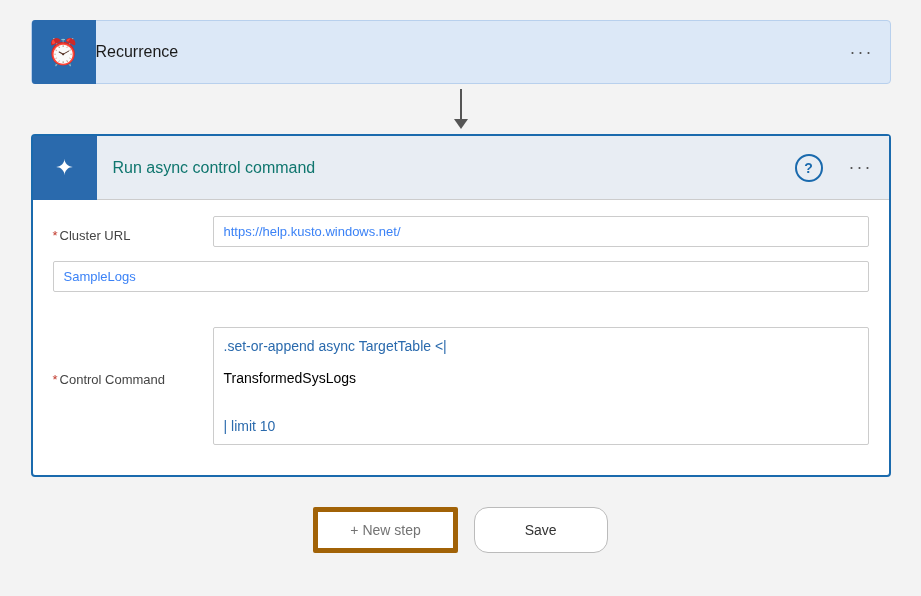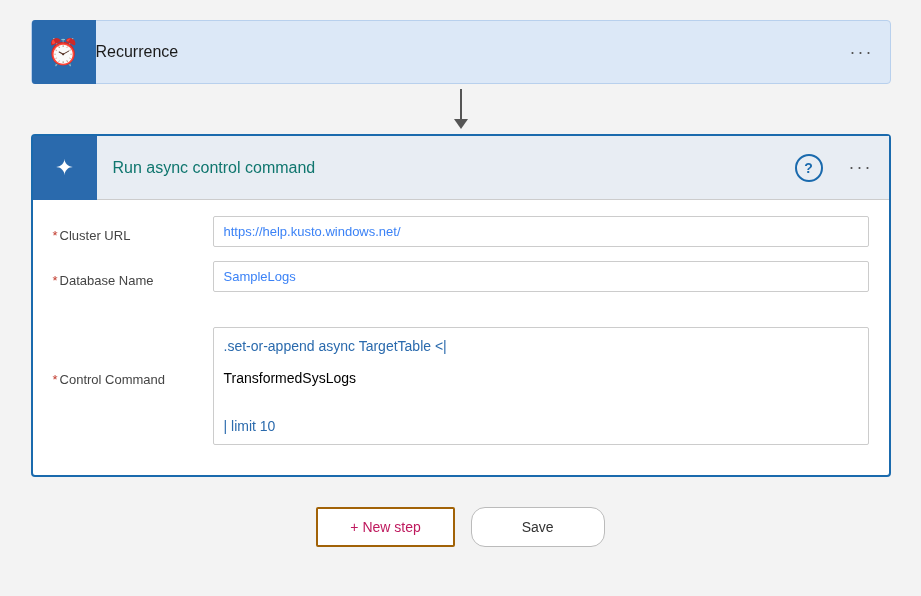--- a/index.html
+++ b/index.html
@@ -156,27 +156,27 @@
     }
 
     
     .bottom-buttons {
       display: flex;
       gap: 16px;
       margin-top: 30px;
       justify-content: center;
     }
     .btn-new-step {
-      border: 2px solid #a16207;
+      border: 5px solid #a16207;
       background: #fff;
       padding: 10px 32px;
       font-size: 14px;
       border-radius: 2px;
       cursor: pointer;
-      color: #be185d;
+      color: #737373;
     }
     .btn-save {
       border: 1px solid #bbb;
       background: #fff;
       padding: 10px 50px;
       font-size: 14px;
       border-radius: 14px;
       cursor: pointer;
       color: #333;
     }
@@ -220,23 +220,20 @@
   <div class="action-card-body">
 
     <div class="field-row">
       <div class="field-label">
         <span class="required">*</span>Cluster URL
       </div>
       <input class="field-input" type="text" value="https://help.kusto.windows.net/" style="">
     </div>
 
     <div class="field-row">
-      <div class="field-label">
-        <span class="required">*</span>Database Name
-      </div>
       <input class="field-input" type="text" value="SampleLogs" style="">
     </div>
 
     <div class="field-row">
       <div class="field-label">
         <span class="required">*</span>Control Command
       </div>
       <div style="flex:1; border: 1px solid #ccc; border-radius: 2px; padding: 10px; background:#fff; min-height:100px;margin-top:21px;">
         <span class="cmd-line cmd-line-blue">.set-or-append async TargetTable &lt;|</span><br>
         <span class="cmd-line">TransformedSysLogs</span><br>

